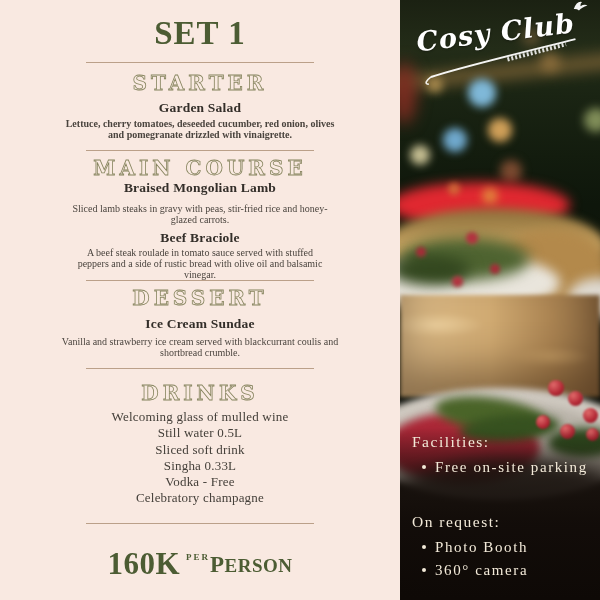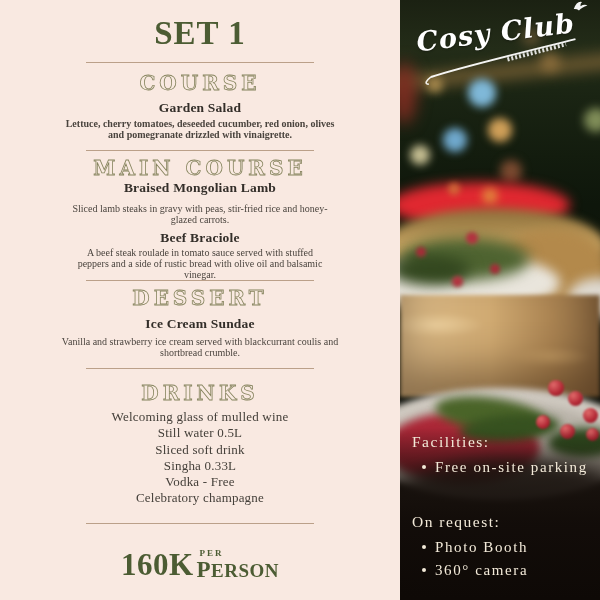--- a/index.html
+++ b/index.html
@@ -20,21 +20,21 @@
   .h1{top:72px}.h2{top:157px}.h3{top:287px}.h4{top:382px}
   .item-name{font-size:13.5px;line-height:15px;font-weight:bold;color:#332e29;letter-spacing:0.2px;}
   .n1{top:100px}.n2{top:180px}.n3{top:230px}.n4{top:316px}
   .desc{font-size:10px;line-height:11px;color:#4a443e;margin:0 auto;}
   .w278{width:278px}.w252{width:252px}.w282{width:282px}
   .ds1{top:118px}.ds2{top:203px}.ds3{top:247px}.ds4{top:335px}
   .drinks-list{top:409px;font-size:13px;color:#45403a;letter-spacing:0.2px;}
   .drinks-list div{line-height:16.3px;}
   .price-row{top:546px;display:flex;justify-content:center;align-items:center;gap:3px;color:#4c5c33;}
   .price-amount{font-size:31px;font-weight:bold;letter-spacing:0.5px;}
-  .price-person{display:flex;flex-direction:column;align-items:flex-start;padding-top:2px;}
+  .price-person{display:flex;align-items:flex-start;padding-top:2px;}
   .price-per{display:block;font-size:9px;font-weight:bold;letter-spacing:2px;padding-left:3px;margin-bottom:-1px;}
   .price-person-word{display:block;font-size:19px;font-weight:bold;letter-spacing:0.5px;}
   .price-person-word::first-letter{font-size:23px;}
 
   
   .photo-panel{position:relative;width:200px;height:600px;flex:0 0 200px;overflow:hidden;
                background:linear-gradient(180deg,#1b2112 0%,#232c18 8%,#1a2413 16%,#131c0e 26%,
                #0e160b 34%,#10140a 45%,#0d110a 60%,#0b0907 100%);}
   .ph{position:absolute;border-radius:50%;}
   .ribbon{position:absolute;left:-20px;top:64px;width:250px;height:16px;background:#806537;
@@ -102,21 +102,21 @@
 </style>
 </head>
 <body>
 
 <div class="canvas">
 
   <div class="menu-panel">
     <div class="abs set-title">SET 1</div>
     <div class="divider d1"></div>
 
-    <div class="abs sec-heading h1">COURSE</div>
+    <div class="abs sec-heading h1">STARTER</div>
     <div class="abs item-name n1">Garden Salad</div>
     <div class="abs ds1">
       <p class="desc w278" style="margin:0 auto;font-weight:bold;">Lettuce, cherry tomatoes, deseeded cucumber, red onion, olives and pomegranate drizzled with vinaigrette.</p>
     </div>
     <div class="divider d2"></div>
 
     <div class="abs sec-heading h2">MAIN COURSE</div>
     <div class="abs item-name n2">Braised Mongolian Lamb</div>
     <div class="abs ds2">
       <p class="desc w278" style="margin:0 auto;">Sliced lamb steaks in gravy with peas, stir-fried rice and honey-glazed carrots.</p>

